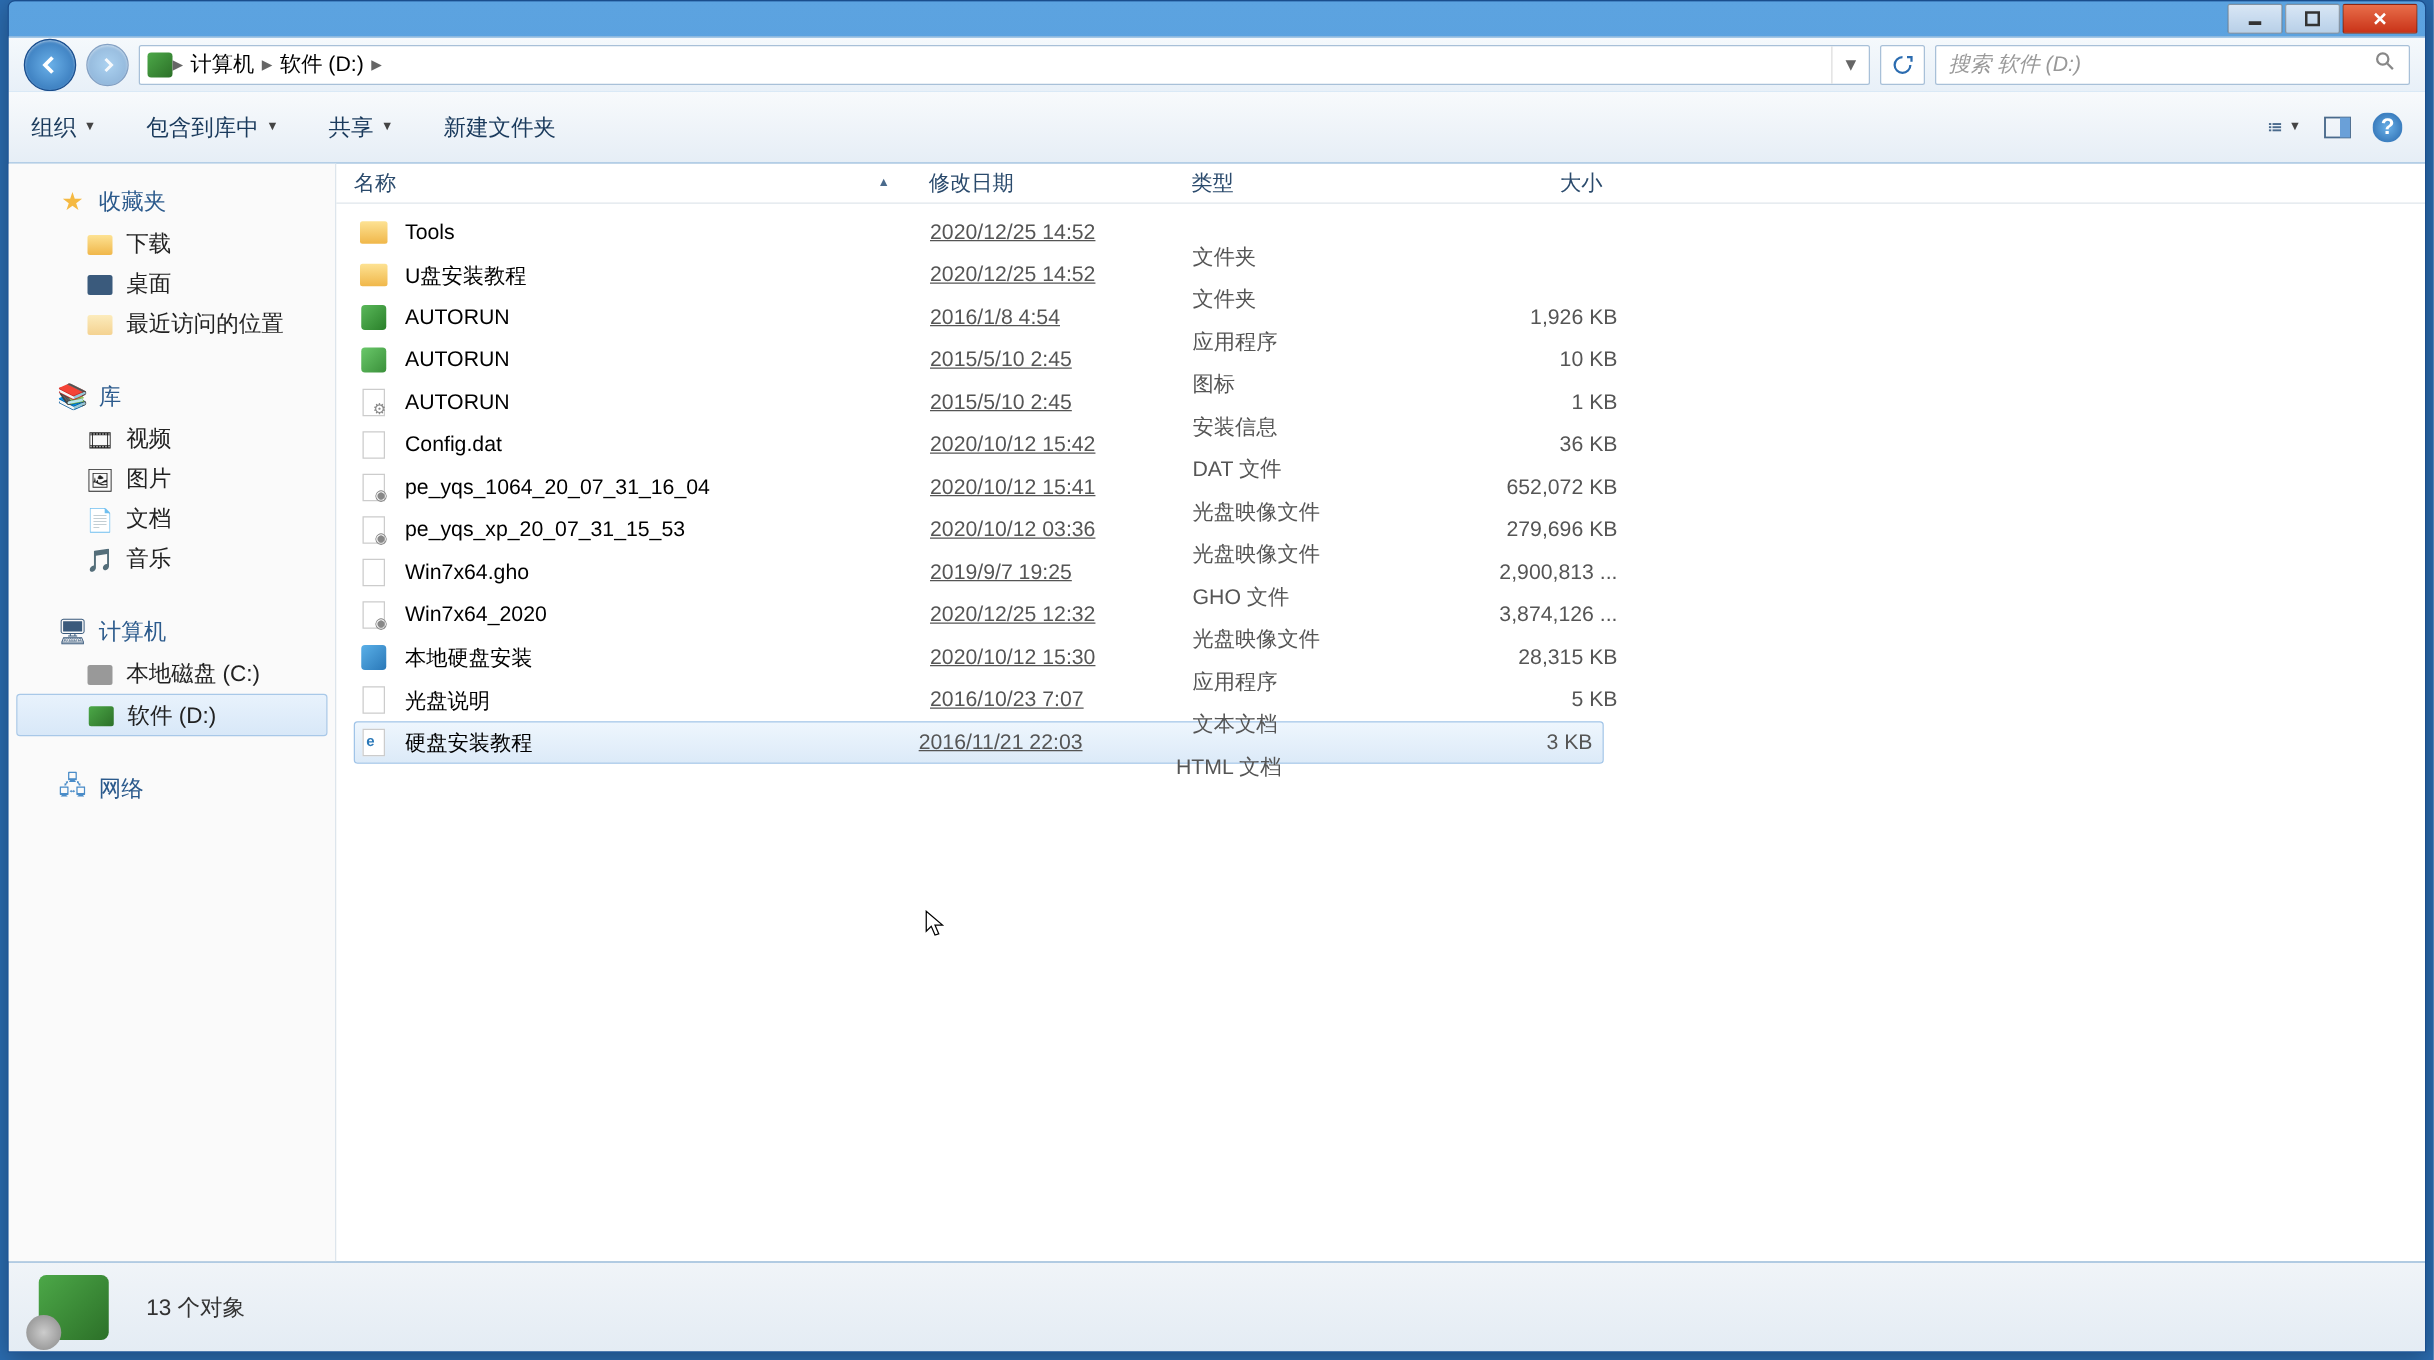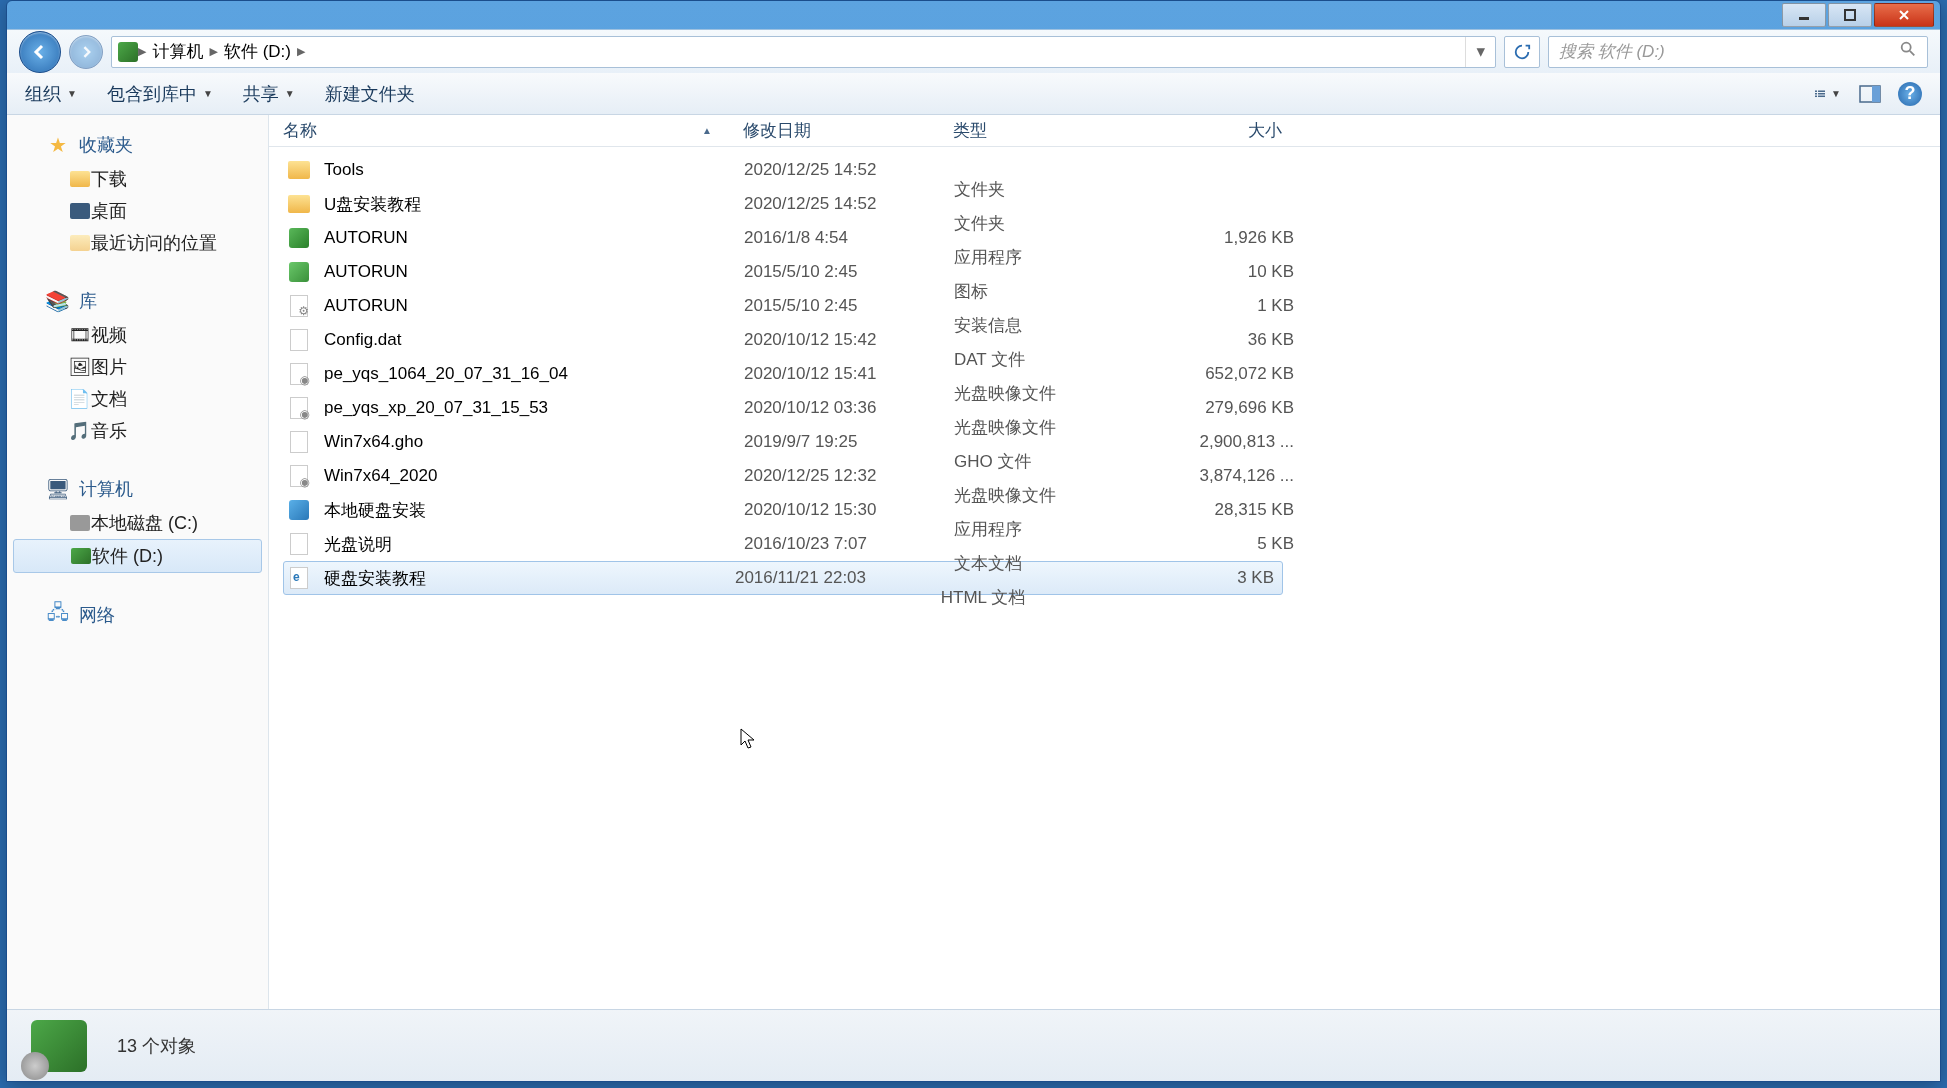--- a/index.html
+++ b/index.html
@@ -84,27 +84,27 @@
   width: 380px; height: 32px;
   background: white; border: 1px solid #a8c0d8;
   border-radius: 2px;
   display: flex; align-items: center;
   padding: 0 10px;
   color: #999; font-style: italic; font-size: 17px;
 }
 .search-box .mag { margin-left: auto; color: #888; }
 
 .toolbar {
-  height: 42px;
+  height: 58px;
   background: linear-gradient(to bottom, #f8fafc, #e6eef6);
   border-bottom: 1px solid #c8d6e4;
   display: flex;
   align-items: center;
   padding: 0 18px;
-  gap: 30px;
+  gap: 40px;
   font-size: 18px;
   color: #1a3a5c;
 }
 .toolbar .tb-item { display: flex; align-items: center; gap: 6px; cursor: default; }
 .toolbar .tb-right { margin-left: auto; display: flex; gap: 14px; align-items: center; }
 .tb-arrow { font-size: 10px; color: #444; }
 .view-icon, .pane-icon, .help-icon {
   width: 28px; height: 24px;
   border: 1px solid transparent;
   display: flex; align-items: center; justify-content: center;
@@ -128,21 +128,21 @@
   padding-top: 12px;
   font-size: 18px;
 }
 .side-group { margin-bottom: 24px; }
 .side-header {
   display: flex; align-items: center; gap: 10px;
   padding: 6px 20px 6px 40px;
   color: #2b5a8c;
 }
 .side-item {
-  display: flex; align-items: center; 
+  display: flex; align-items: flex-end; gap: 10px;
   padding: 4px 20px 4px 62px;
   color: #222;
 }
 .side-item.selected {
   background: linear-gradient(to bottom, #e8f2fc, #d8e8f8);
   border: 1px solid #a8c8e8;
   border-radius: 3px;
   margin: 0 6px;
   padding-left: 56px;
 }
@@ -185,21 +185,21 @@
   border: 1px solid transparent;
   border-radius: 3px;
   padding-right: 8px;
 }
 .file-row.selected {
   background: linear-gradient(to bottom, #eef6fd, #dceaf8);
   border: 1px solid #a0c4e8;
   width: 1000px;
 }
 .fn { width: 460px; display: flex; align-items: center; gap: 14px; padding-left: 4px; }
-.fd { width: 210px; color: #555; }
+.fd { width: 210px; color: #555; text-decoration: underline; }
 .ft { width: 210px; color: #555; margin-top: 39px; }
 .fs { width: 130px; text-align: right; color: #555; }
 
 .fi { width: 22px; height: 22px; display: inline-flex; align-items: center; justify-content: center; flex-shrink: 0; }
 .fi-folder { background: linear-gradient(to bottom,#fde293,#f0b74a); border-radius: 2px; width: 22px; height: 18px; }
 .fi-exe { background: linear-gradient(135deg,#5ab85a,#2a802a); border-radius: 3px; width: 20px; height: 20px; }
 .fi-ico { background: linear-gradient(135deg,#6ac86a,#3a903a); border-radius: 3px; width: 20px; height: 20px; }
 .fi-inf { background: #fff; border: 1px solid #ccc; width: 18px; height: 22px; position: relative; }
 .fi-inf::after { content:"⚙"; position:absolute; right:-2px; bottom:-2px; font-size:12px; color:#888; }
 .fi-file { background: #fff; border: 1px solid #ccc; width: 18px; height: 22px; }

